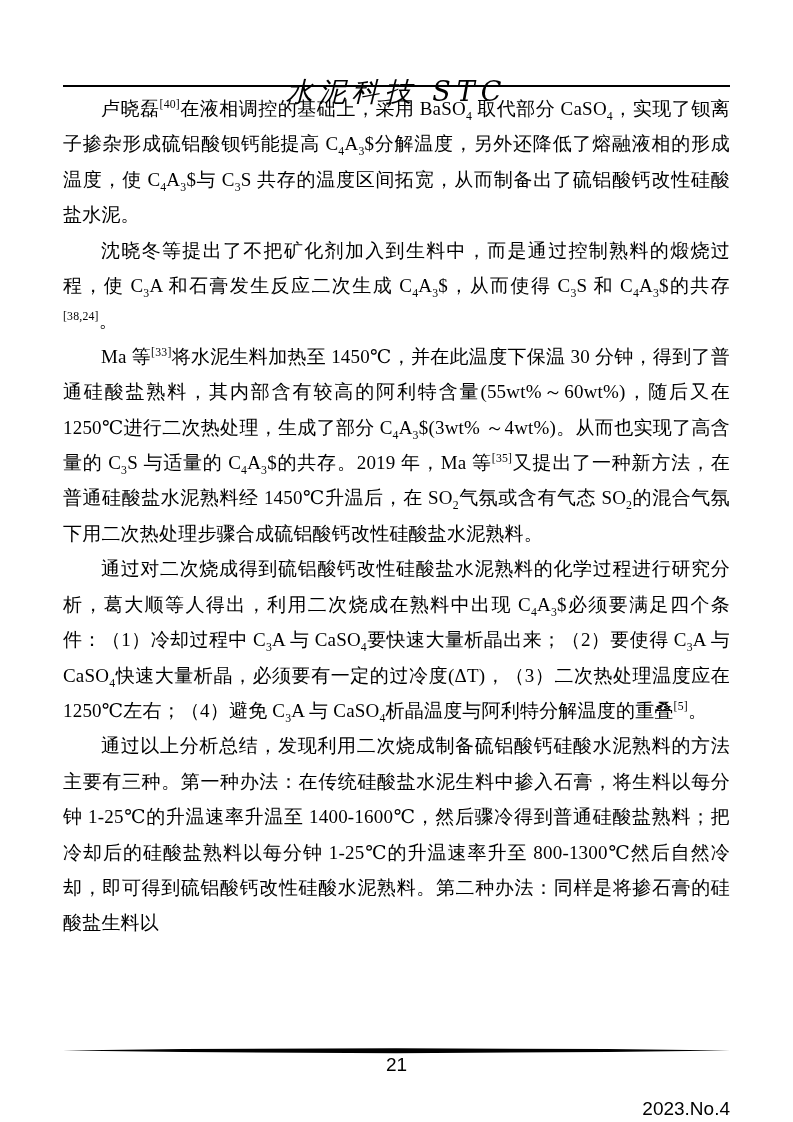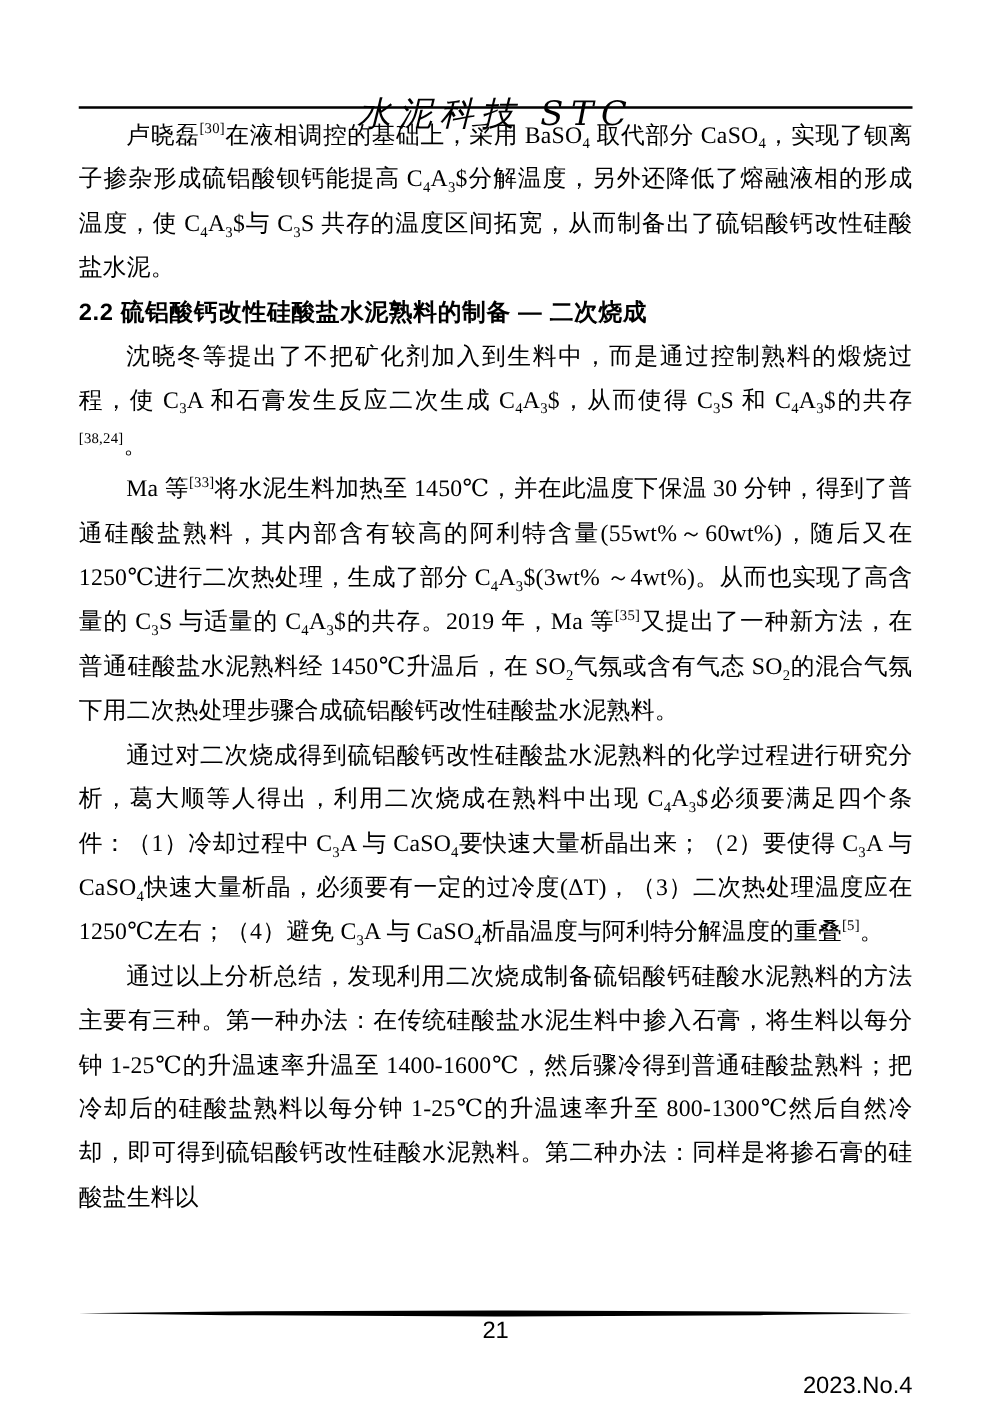--- a/index.html
+++ b/index.html
@@ -109,22 +109,21 @@
 <div class="page">
 
   <div class="journal-header">
     <span class="journal-title">水泥科技 STC</span>
   </div>
 
   <div class="header-rule"></div>
 
   <div class="article-body">
 
-      <p class="paragraph">卢晓磊<sup>[30]</sup>在液相调控的基础上，采用 BaSO<sub>4</sub> 取代部分 CaSO<sub>4</sub>，实现了钡离子掺杂形成硫铝酸钡钙能提高 C<sub>4</sub>A<sub>3</sub>$分解温度，另外还降低了熔融液相的形成温度，使 C<sub>4</sub>A<sub>3</sub>$与 C<sub>3</sub>S 共存的温度区间拓宽，从而制备出了硫铝酸钙改性硅酸盐水泥。</p>
-      <h2 class="heading">2.2 硫铝酸钙改性硅酸盐水泥熟料的制备 — 二次烧成</h2>
+      <p class="paragraph">卢晓磊<sup>[40]</sup>在液相调控的基础上，采用 BaSO<sub>4</sub> 取代部分 CaSO<sub>4</sub>，实现了钡离子掺杂形成硫铝酸钡钙能提高 C<sub>4</sub>A<sub>3</sub>$分解温度，另外还降低了熔融液相的形成温度，使 C<sub>4</sub>A<sub>3</sub>$与 C<sub>3</sub>S 共存的温度区间拓宽，从而制备出了硫铝酸钙改性硅酸盐水泥。</p>
       <p class="paragraph">沈晓冬等提出了不把矿化剂加入到生料中，而是通过控制熟料的煅烧过程，使 C<sub>3</sub>A 和石膏发生反应二次生成 C<sub>4</sub>A<sub>3</sub>$，从而使得 C<sub>3</sub>S 和 C<sub>4</sub>A<sub>3</sub>$的共存<sup>[38,24]</sup>。</p>
       <p class="paragraph">Ma 等<sup>[33]</sup>将水泥生料加热至 1450℃，并在此温度下保温 30 分钟，得到了普通硅酸盐熟料，其内部含有较高的阿利特含量(55wt%～60wt%)，随后又在 1250℃进行二次热处理，生成了部分 C<sub>4</sub>A<sub>3</sub>$(3wt% ～4wt%)。从而也实现了高含量的 C<sub>3</sub>S 与适量的 C<sub>4</sub>A<sub>3</sub>$的共存。2019 年，Ma 等<sup>[35]</sup>又提出了一种新方法，在普通硅酸盐水泥熟料经 1450℃升温后，在 SO<sub>2</sub>气氛或含有气态 SO<sub>2</sub>的混合气氛下用二次热处理步骤合成硫铝酸钙改性硅酸盐水泥熟料。</p>
       <p class="paragraph">通过对二次烧成得到硫铝酸钙改性硅酸盐水泥熟料的化学过程进行研究分析，葛大顺等人得出，利用二次烧成在熟料中出现 C<sub>4</sub>A<sub>3</sub>$必须要满足四个条件：（1）冷却过程中 C<sub>3</sub>A 与 CaSO<sub>4</sub>要快速大量析晶出来；（2）要使得 C<sub>3</sub>A 与 CaSO<sub>4</sub>快速大量析晶，必须要有一定的过冷度(ΔT)，（3）二次热处理温度应在 1250℃左右；（4）避免 C<sub>3</sub>A 与 CaSO<sub>4</sub>析晶温度与阿利特分解温度的重叠<sup>[5]</sup>。</p>
       <p class="paragraph">通过以上分析总结，发现利用二次烧成制备硫铝酸钙硅酸水泥熟料的方法主要有三种。第一种办法：在传统硅酸盐水泥生料中掺入石膏，将生料以每分钟 1-25℃的升温速率升温至 1400-1600℃，然后骤冷得到普通硅酸盐熟料；把冷却后的硅酸盐熟料以每分钟 1-25℃的升温速率升至 800-1300℃然后自然冷却，即可得到硫铝酸钙改性硅酸水泥熟料。第二种办法：同样是将掺石膏的硅酸盐生料以</p>
     </div>
 
   <div class="footer-rule">
     <svg width="667" height="6" viewBox="0 0 667 6" xmlns="http://www.w3.org/2000/svg" aria-hidden="true">
       <polygon points="0,2.6 120,1.1 333,0.3 545,1.1 667,2.6 545,4.1 333,5.2 120,4.1" fill="#000000"></polygon>
     </svg>

